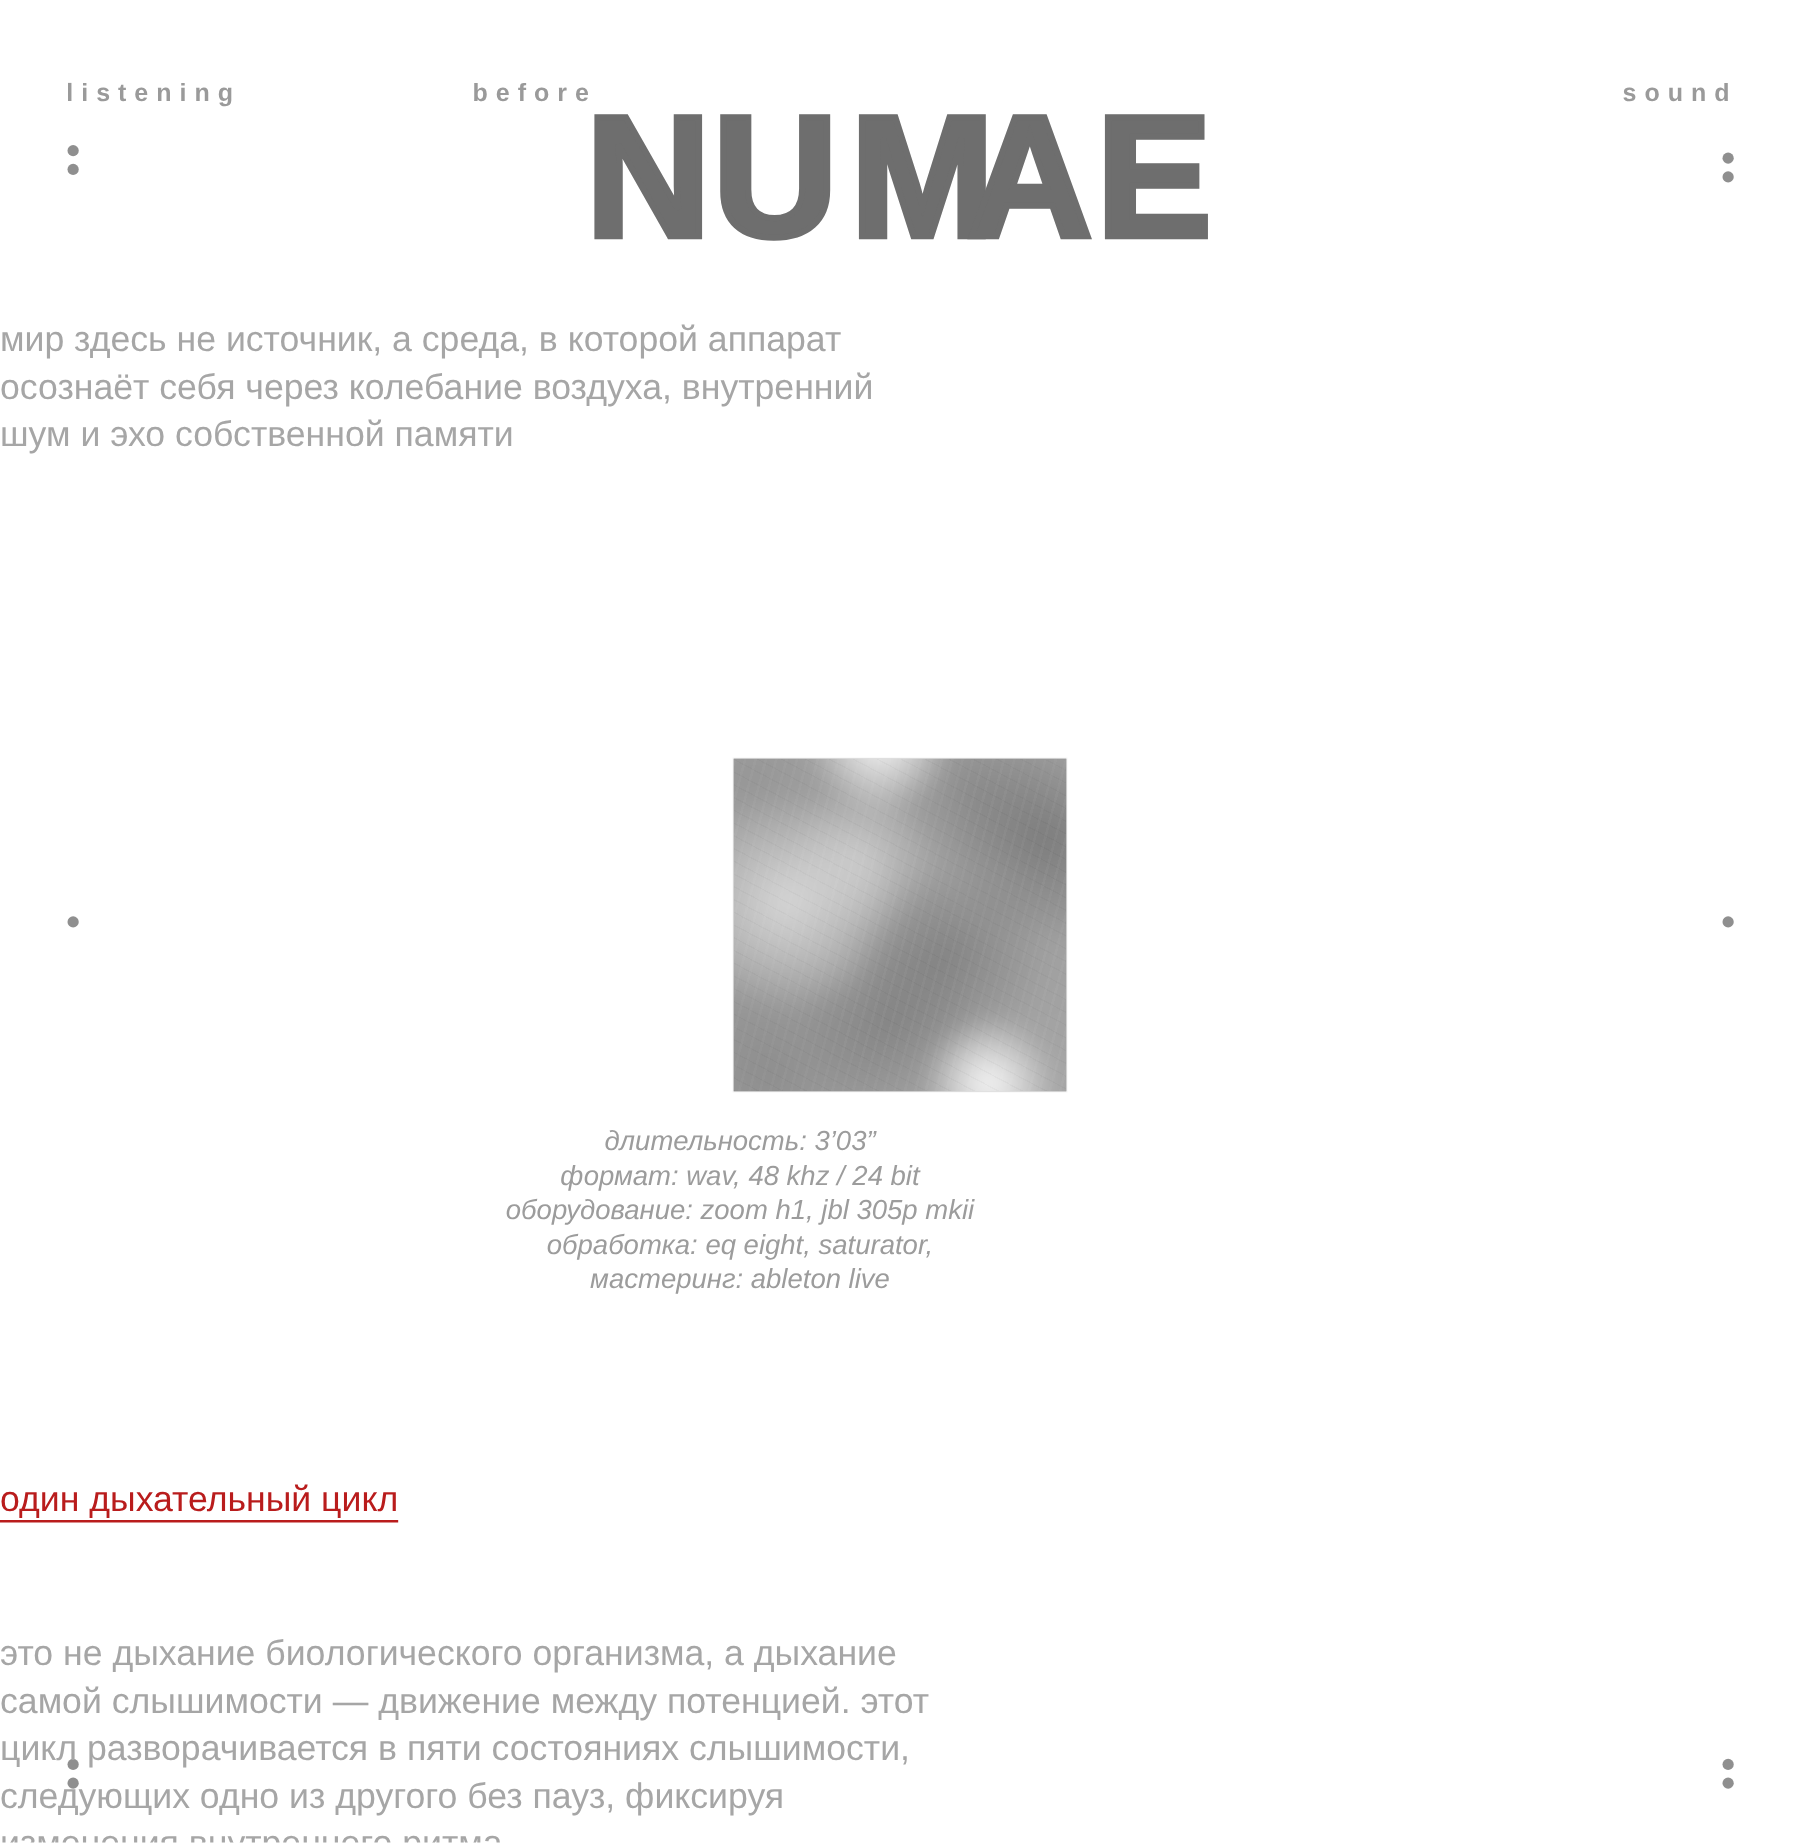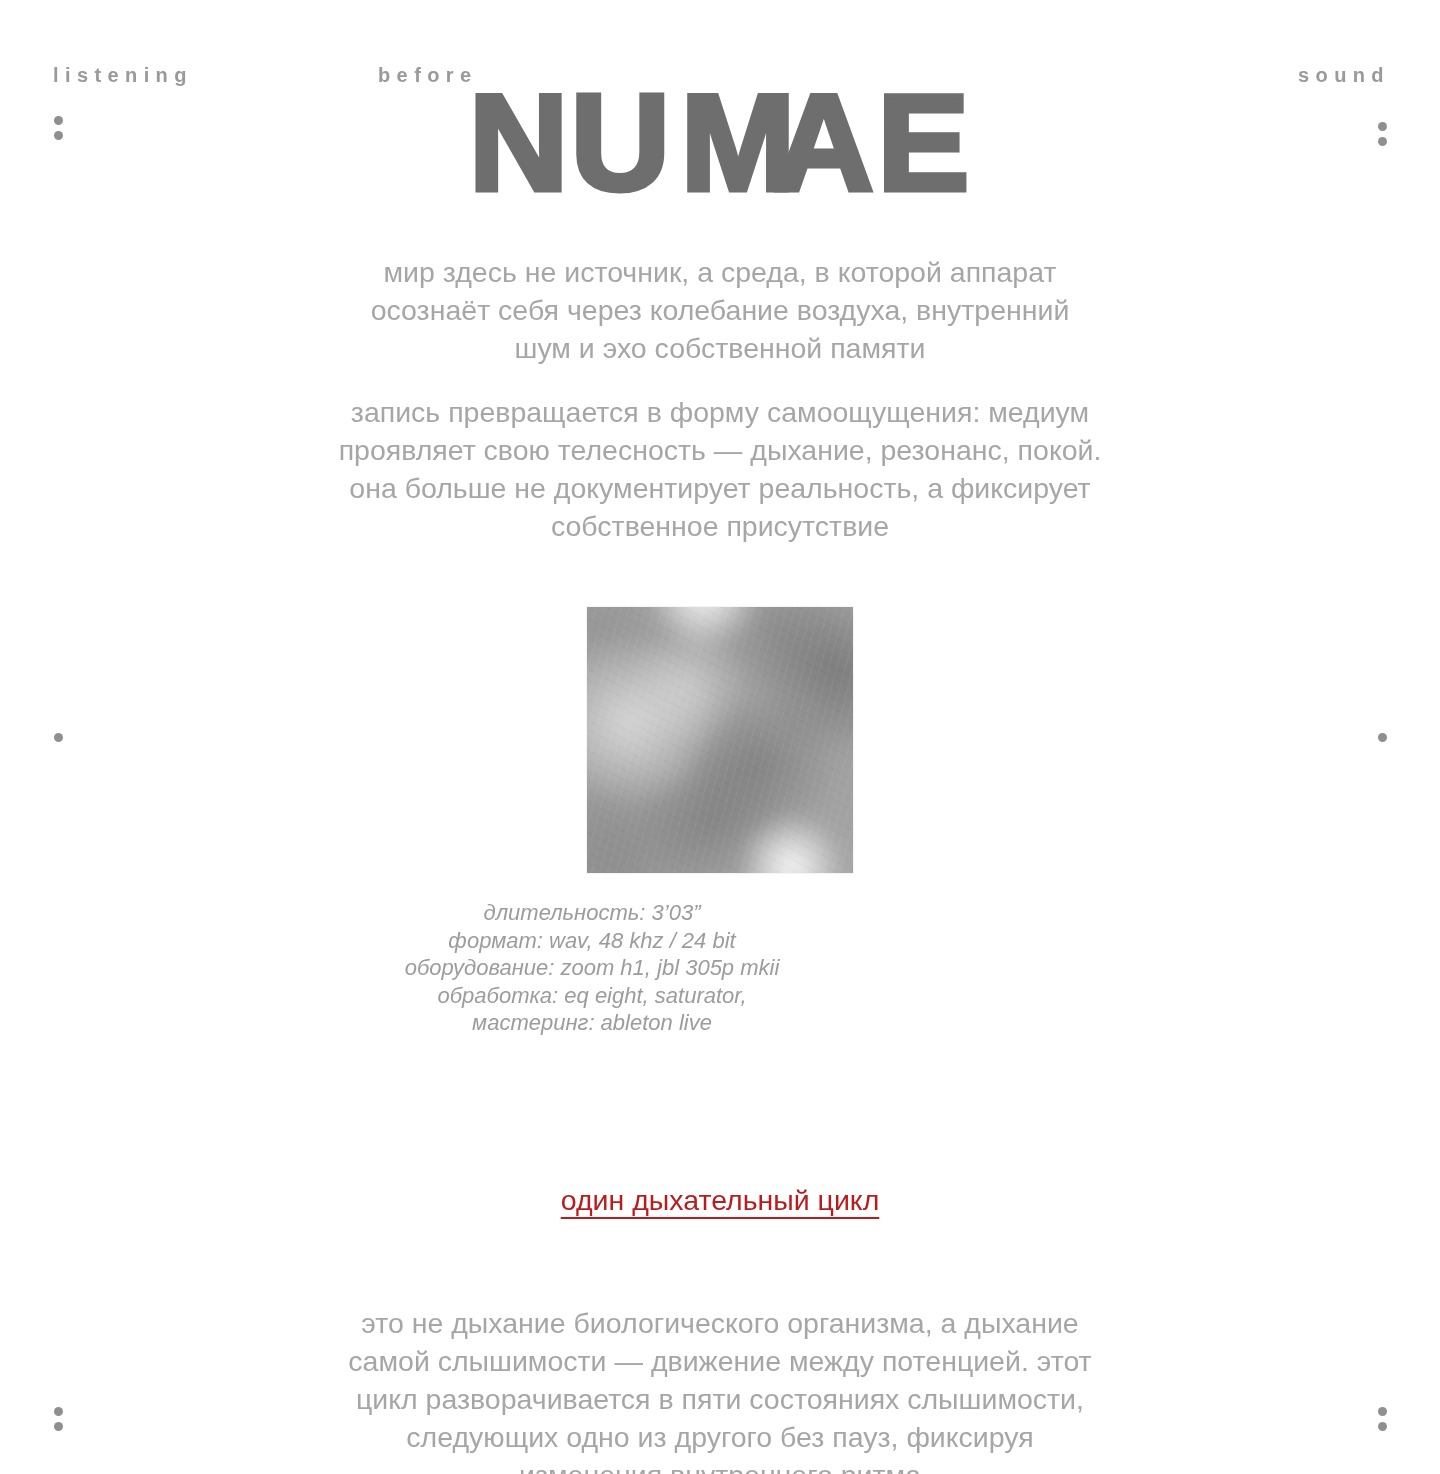--- a/index.html
+++ b/index.html
@@ -43,21 +43,21 @@
     letter-spacing:0.015em;
     user-select:none;
   }
   .logo .sp-u { margin-right:0.06em; }
   .logo .sp-a { margin-left:-0.17em; }
   .logo .sp-e { margin-left:0.01em; }
 
   
   .body-text {
     position:absolute; left:0; width:1440px;
-    text-align:center; white-space:pre-line;
+    white-space:pre-line;
     font-size:28.5px; line-height:38px;
     color:#a6a6a6;
   }
   .p-intro-1 { top:253px; }
   .p-intro-2 { top:393px; }
   .p-cycle   { top:1143px; }
   .p-outro   { top:1304px; }
 
   .cycle-link {
     color:#b91c1c;
@@ -133,24 +133,20 @@
   <div class="colon colon-bottom-right">
     <span class="dot"></span>
     <span class="dot"></span>
   </div>
 
   <h1 class="logo"><span>N</span><span class="sp-u">U</span><span>M</span><span class="sp-a">A</span><span class="sp-e">E</span></h1>
 
   <p class="body-text p-intro-1">мир здесь не источник, а среда, в которой аппарат
 осознаёт себя через колебание воздуха, внутренний
 шум и эхо собственной памяти</p>
-  <p class="body-text p-intro-2">запись превращается в форму самоощущения: медиум
-проявляет свою телесность — дыхание, резонанс, покой.
-она больше не документирует реальность, а фиксирует
-собственное присутствие</p>
 
   <figure class="artwork">
     <div class="texture"></div>
     <div class="scratches"></div>
   </figure>
 
   <p class="meta">длительность: 3’03”
 формат: wav, 48 khz / 24 bit
 оборудование: zoom h1, jbl 305p mkii
 обработка: eq eight, saturator,

